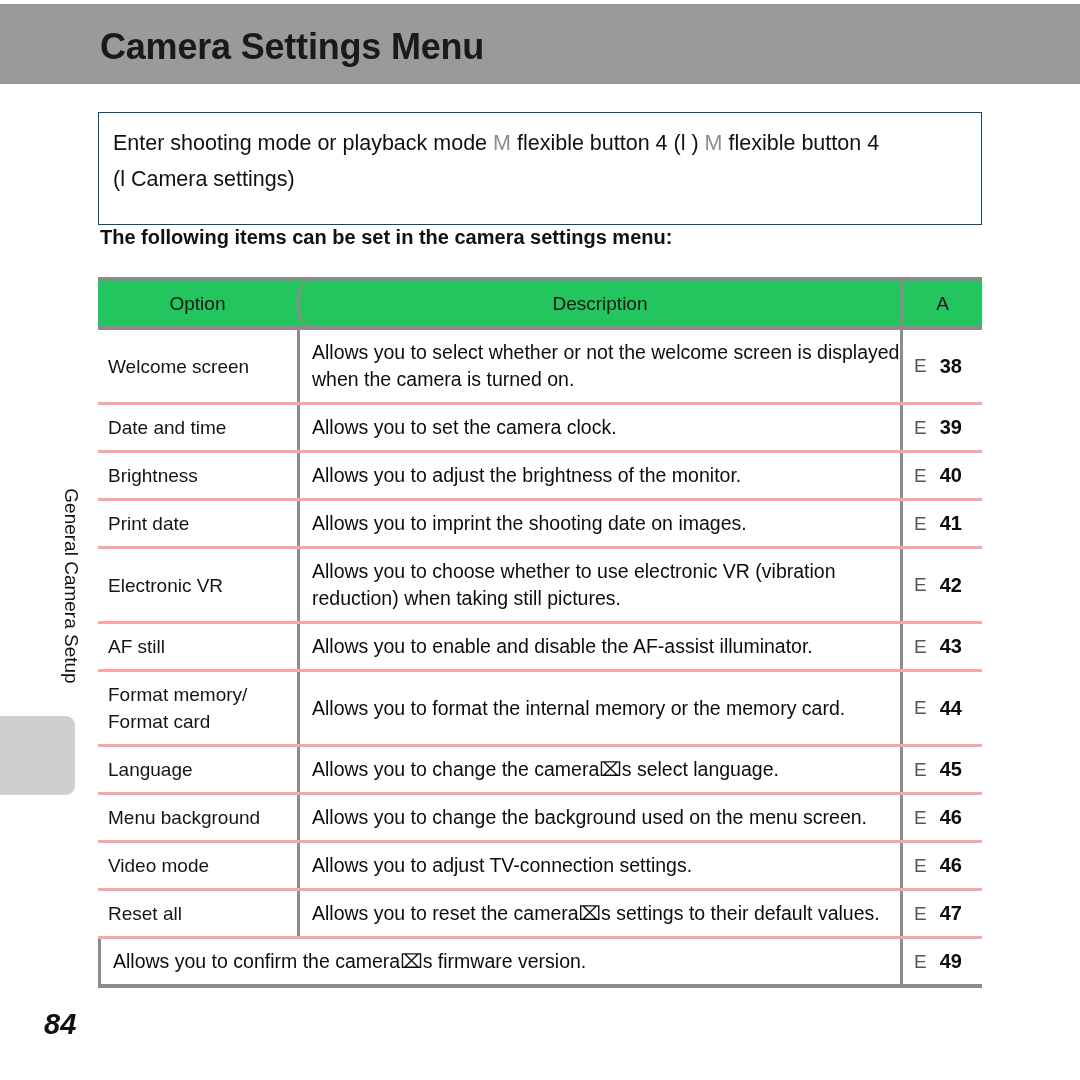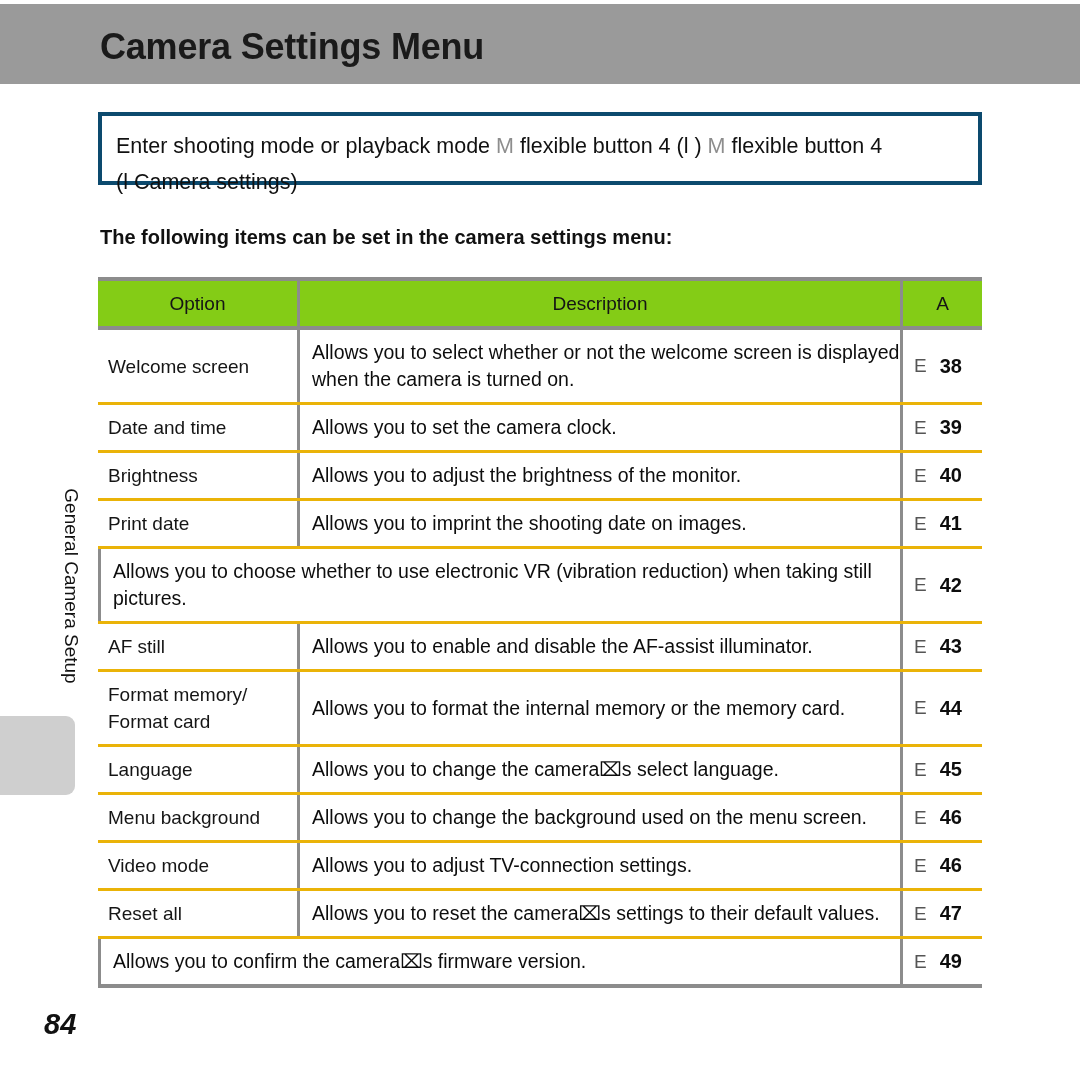--- a/index.html
+++ b/index.html
@@ -57,23 +57,23 @@
     background: #cfcfcf;
     border-radius: 9px;
   }
 
   
   #instruction-box {
     position: absolute;
     left: 98px;
     top: 112px;
     width: 884px;
-    height: 73px;
-    box-sizing: border-box;
-    border: 4px solid #0c4a6e;
+    height: 113px;
+    box-sizing: border-box;
+    border: 1px solid #0c4a6e;
     background: #ffffff;
   }
   #instruction-text {
     position: absolute;
     left: 14px;
     top: 12px;
     right: 10px;
     font-size: 21.5px;
     line-height: 36px;
     color: #111;
@@ -100,27 +100,27 @@
     left: 98px;
     top: 277px;
     width: 884px;
     border-top: 4px solid #8c8c8c;
     border-bottom: 4px solid #8c8c8c;
   }
   .trow {
     display: flex;
     width: 100%;
     box-sizing: border-box;
-    border-bottom: 3px solid #eab308;
+    border-bottom: 3px solid #fca5a5;
     position: relative;
   }
   .trow:last-child { border-bottom: none; }
 
   .trow.header-row {
-    background: #84cc16;
+    background: #22c55e;
     border-bottom: 4px solid #8c8c8c;
   }
 
   .cell-option {
     width: 199px;
     flex: 0 0 199px;
     box-sizing: border-box;
     padding: 9px 10px 9px 10px;
     font-size: 19px;
     color: #151515;
@@ -146,20 +146,21 @@
     align-items: center;
     line-height: 27px;
     position: relative;
   }
   .header-row .cell-desc {
     justify-content: center;
     font-weight: normal;
     font-size: 19px;
     color: #151515;
     padding-right: 12px;
+    border-radius: 16px;
   }
   
   .desc-text {
     white-space: nowrap;
     overflow: visible;
   }
   .desc-text.wrap {
     white-space: normal;
   }
 
@@ -263,20 +264,21 @@
       <div class="cell-option">Print date</div>
       <div class="cell-desc">
         <span class="desc-text">Allows you to imprint the shooting date on images.</span>
       </div>
       <div class="cell-ref">
         <span class="ref-sym">E</span>
         <span class="ref-page">41</span>
       </div>
     </div>
     <div class="trow">
+      <div class="cell-option">Electronic VR</div>
       <div class="cell-desc">
         <span class="desc-text wrap">Allows you to choose whether to use electronic VR (vibration reduction) when taking still pictures.</span>
       </div>
       <div class="cell-ref">
         <span class="ref-sym">E</span>
         <span class="ref-page">42</span>
       </div>
     </div>
     <div class="trow">
       <div class="cell-option">AF still</div>

